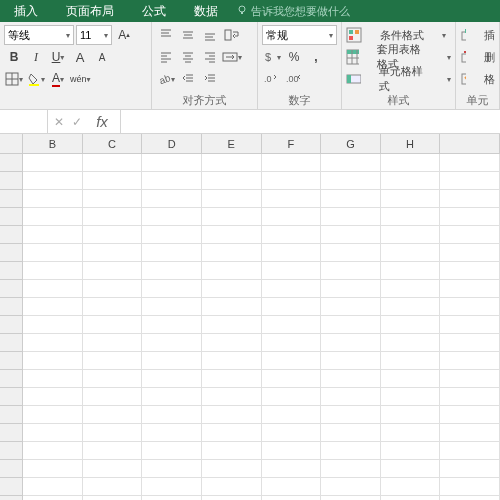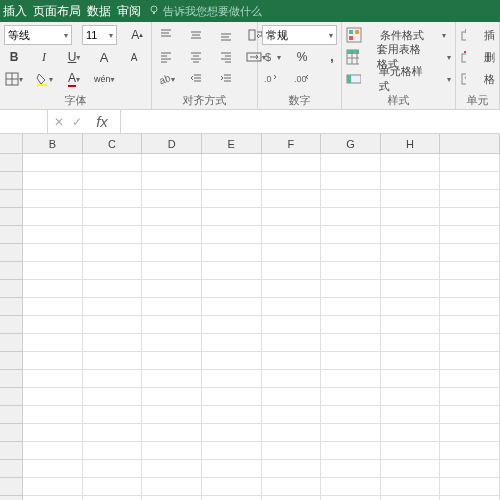--- a/index.html
+++ b/index.html
@@ -1,24 +1,24 @@
 <!DOCTYPE html>
 <html><head>
 <meta charset="utf-8">
 <style>
 *{box-sizing:border-box;margin:0;padding:0;font-family:"Microsoft YaHei",sans-serif}
 body{background:#fff;width:500px;height:500px;overflow:hidden;font-size:12px}
 .tabs{background:#217346;height:22px;display:flex;align-items:center;color:#fff}
-.tab{padding:0 3px;height:22px;line-height:22px;cursor:pointer;font-size:12px}
+.tab{padding:0 14px;height:22px;line-height:22px;cursor:pointer;font-size:12px}
 .tell{color:#a8d4c0;font-size:11px;margin-left:4px;display:flex;align-items:flex-start}
 .tell svg{margin-right:3px}
 .ribbon{background:#f1f1f1;height:88px;border-bottom:1px solid #d4d4d4;display:flex}
 .group{border-right:1px solid #d4d4d4;padding:2px 4px;display:flex;flex-direction:column;position:relative}
 .glabel{position:absolute;bottom:1px;left:0;right:0;text-align:center;font-size:11px;color:#666}
-.row{display:flex;align-items:center;gap:10px;height:22px}
+.row{display:flex;align-items:center;gap:2px;height:22px}
 .btn{display:flex;align-items:center;justify-content:center;min-width:20px;height:20px;cursor:pointer;color:#444;font-size:12px}
 .combo{border:1px solid #c0c0c0;background:#fff;height:20px;display:flex;align-items:center;padding:0 3px;font-size:11px}
 .combo .dd{margin-left:auto;padding-left:3px}
 .dd{color:#666;font-size:8px}
 .fbar{height:24px;border-bottom:1px solid #d4d4d4;display:flex;align-items:center;background:#fff}
 .namebox{width:48px;border-right:1px solid #d4d4d4;height:24px;padding:0 4px;display:flex;align-items:center}
 .fbtns{display:flex;padding:0 6px;gap:8px;border-right:1px solid #d4d4d4;height:24px;align-items:center}
 .fx{font-style:italic;font-size:15px;color:#666;padding:0 6px}
 .grid{display:flex;flex-direction:column}
 .hrow{display:flex;height:20px;background:#f0f0f0}
@@ -30,22 +30,22 @@
 .icon-txt{display:flex;align-items:center;gap:18px;font-size:11px;color:#444}
 svg{display:block}
 .u{text-decoration:underline}
 </style>
 </head>
 <body>
 
 <div class="tabs">
   <div class="tab">插入</div>
   <div class="tab">页面布局</div>
+  <div class="tab">公式</div>
   <div class="tab">数据</div>
-  <div class="tab">审阅</div>
   <div class="tell">
     <svg width="12" height="12" viewBox="0 0 12 12">
         <circle cx="6" cy="5" r="3" fill="none" stroke="#a8d4c0" stroke-width="1"></circle>
         <rect x="5" y="8" width="2" height="2" fill="#a8d4c0"></rect>
       </svg>
     <span>告诉我您想要做什么</span>
   </div>
 </div>
 
 <div class="ribbon">
@@ -86,21 +86,20 @@
             <rect x="2" y="12" width="10" height="2" fill="#ffff00"></rect>
           </svg>
           <span class="dd">▾</span>
         </div>
       <div class="btn">
           <span style="border-bottom:2px solid #c00">A</span>
           <span class="dd">▾</span>
         </div>
       <div class="btn" style="font-size:9px">wén<span class="dd">▾</span></div>
     </div>
-    <div class="glabel">字体</div>
   </div>
 
   <div class="group" style="width:106px">
     <div class="row">
       <div class="btn">
           <svg width="14" height="14">
             <g stroke="#666">
               <line x1="2" y1="2" x2="12" y2="2"></line>
               <line x1="2" y1="5" x2="10" y2="5"></line>
               <line x1="2" y1="8" x2="12" y2="8"></line>

